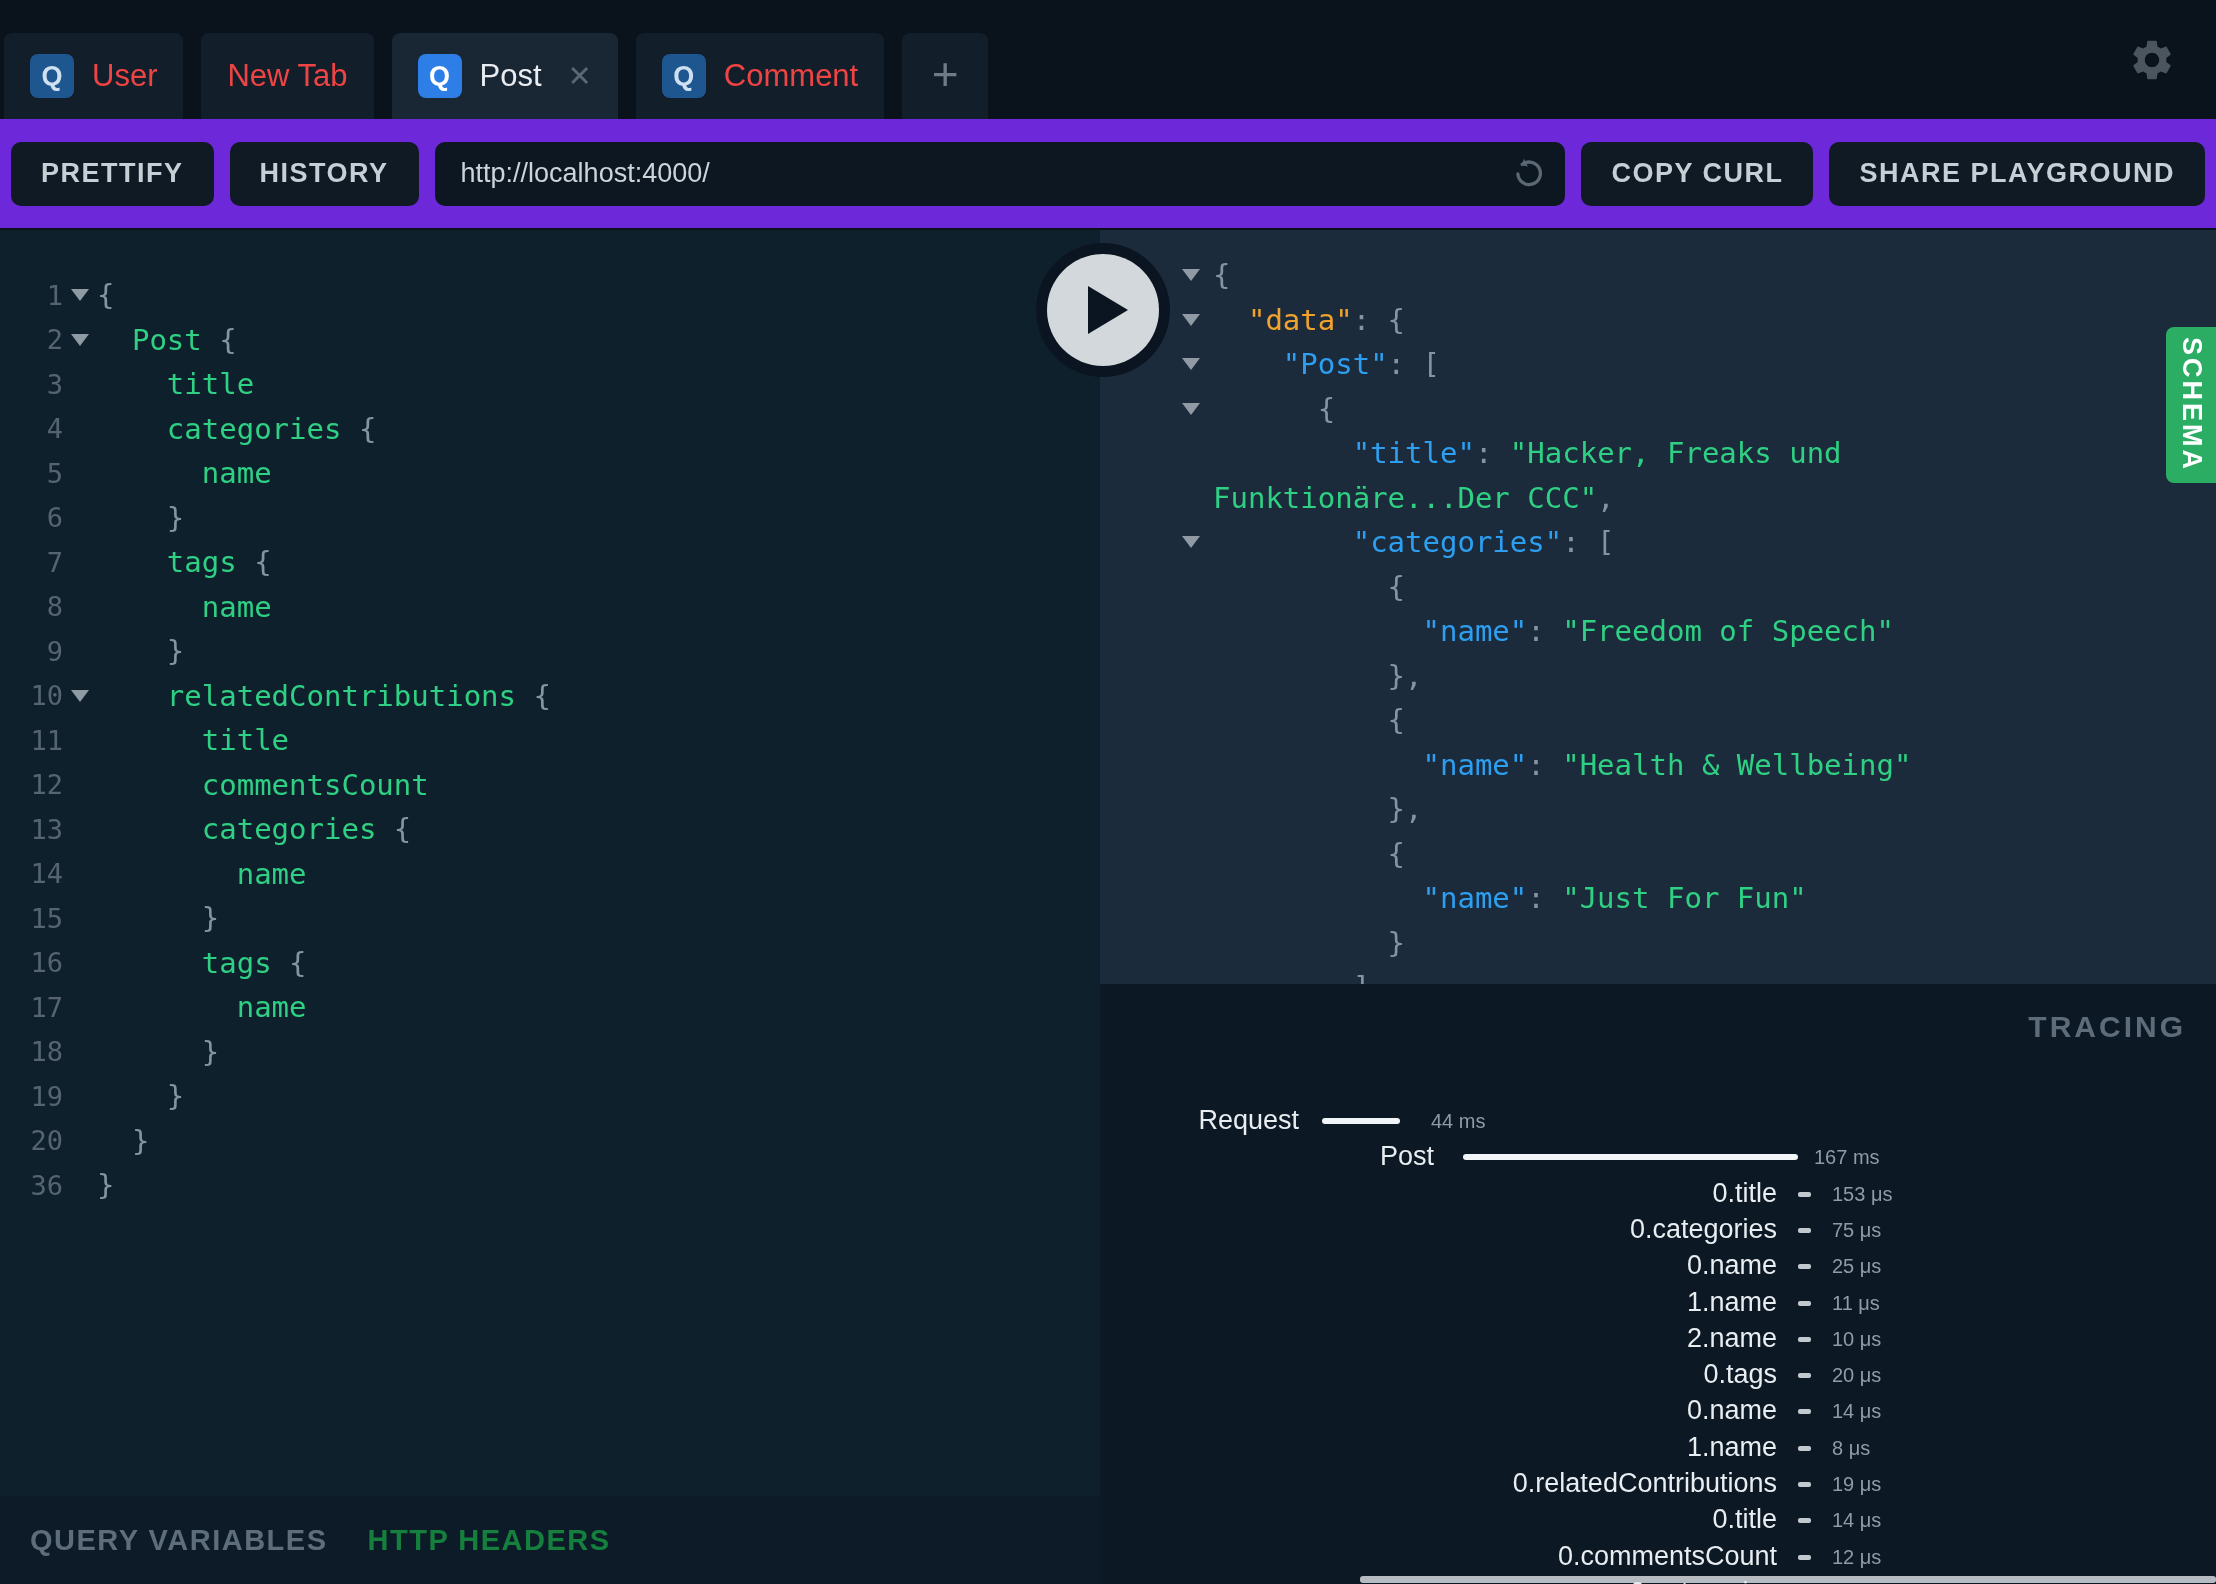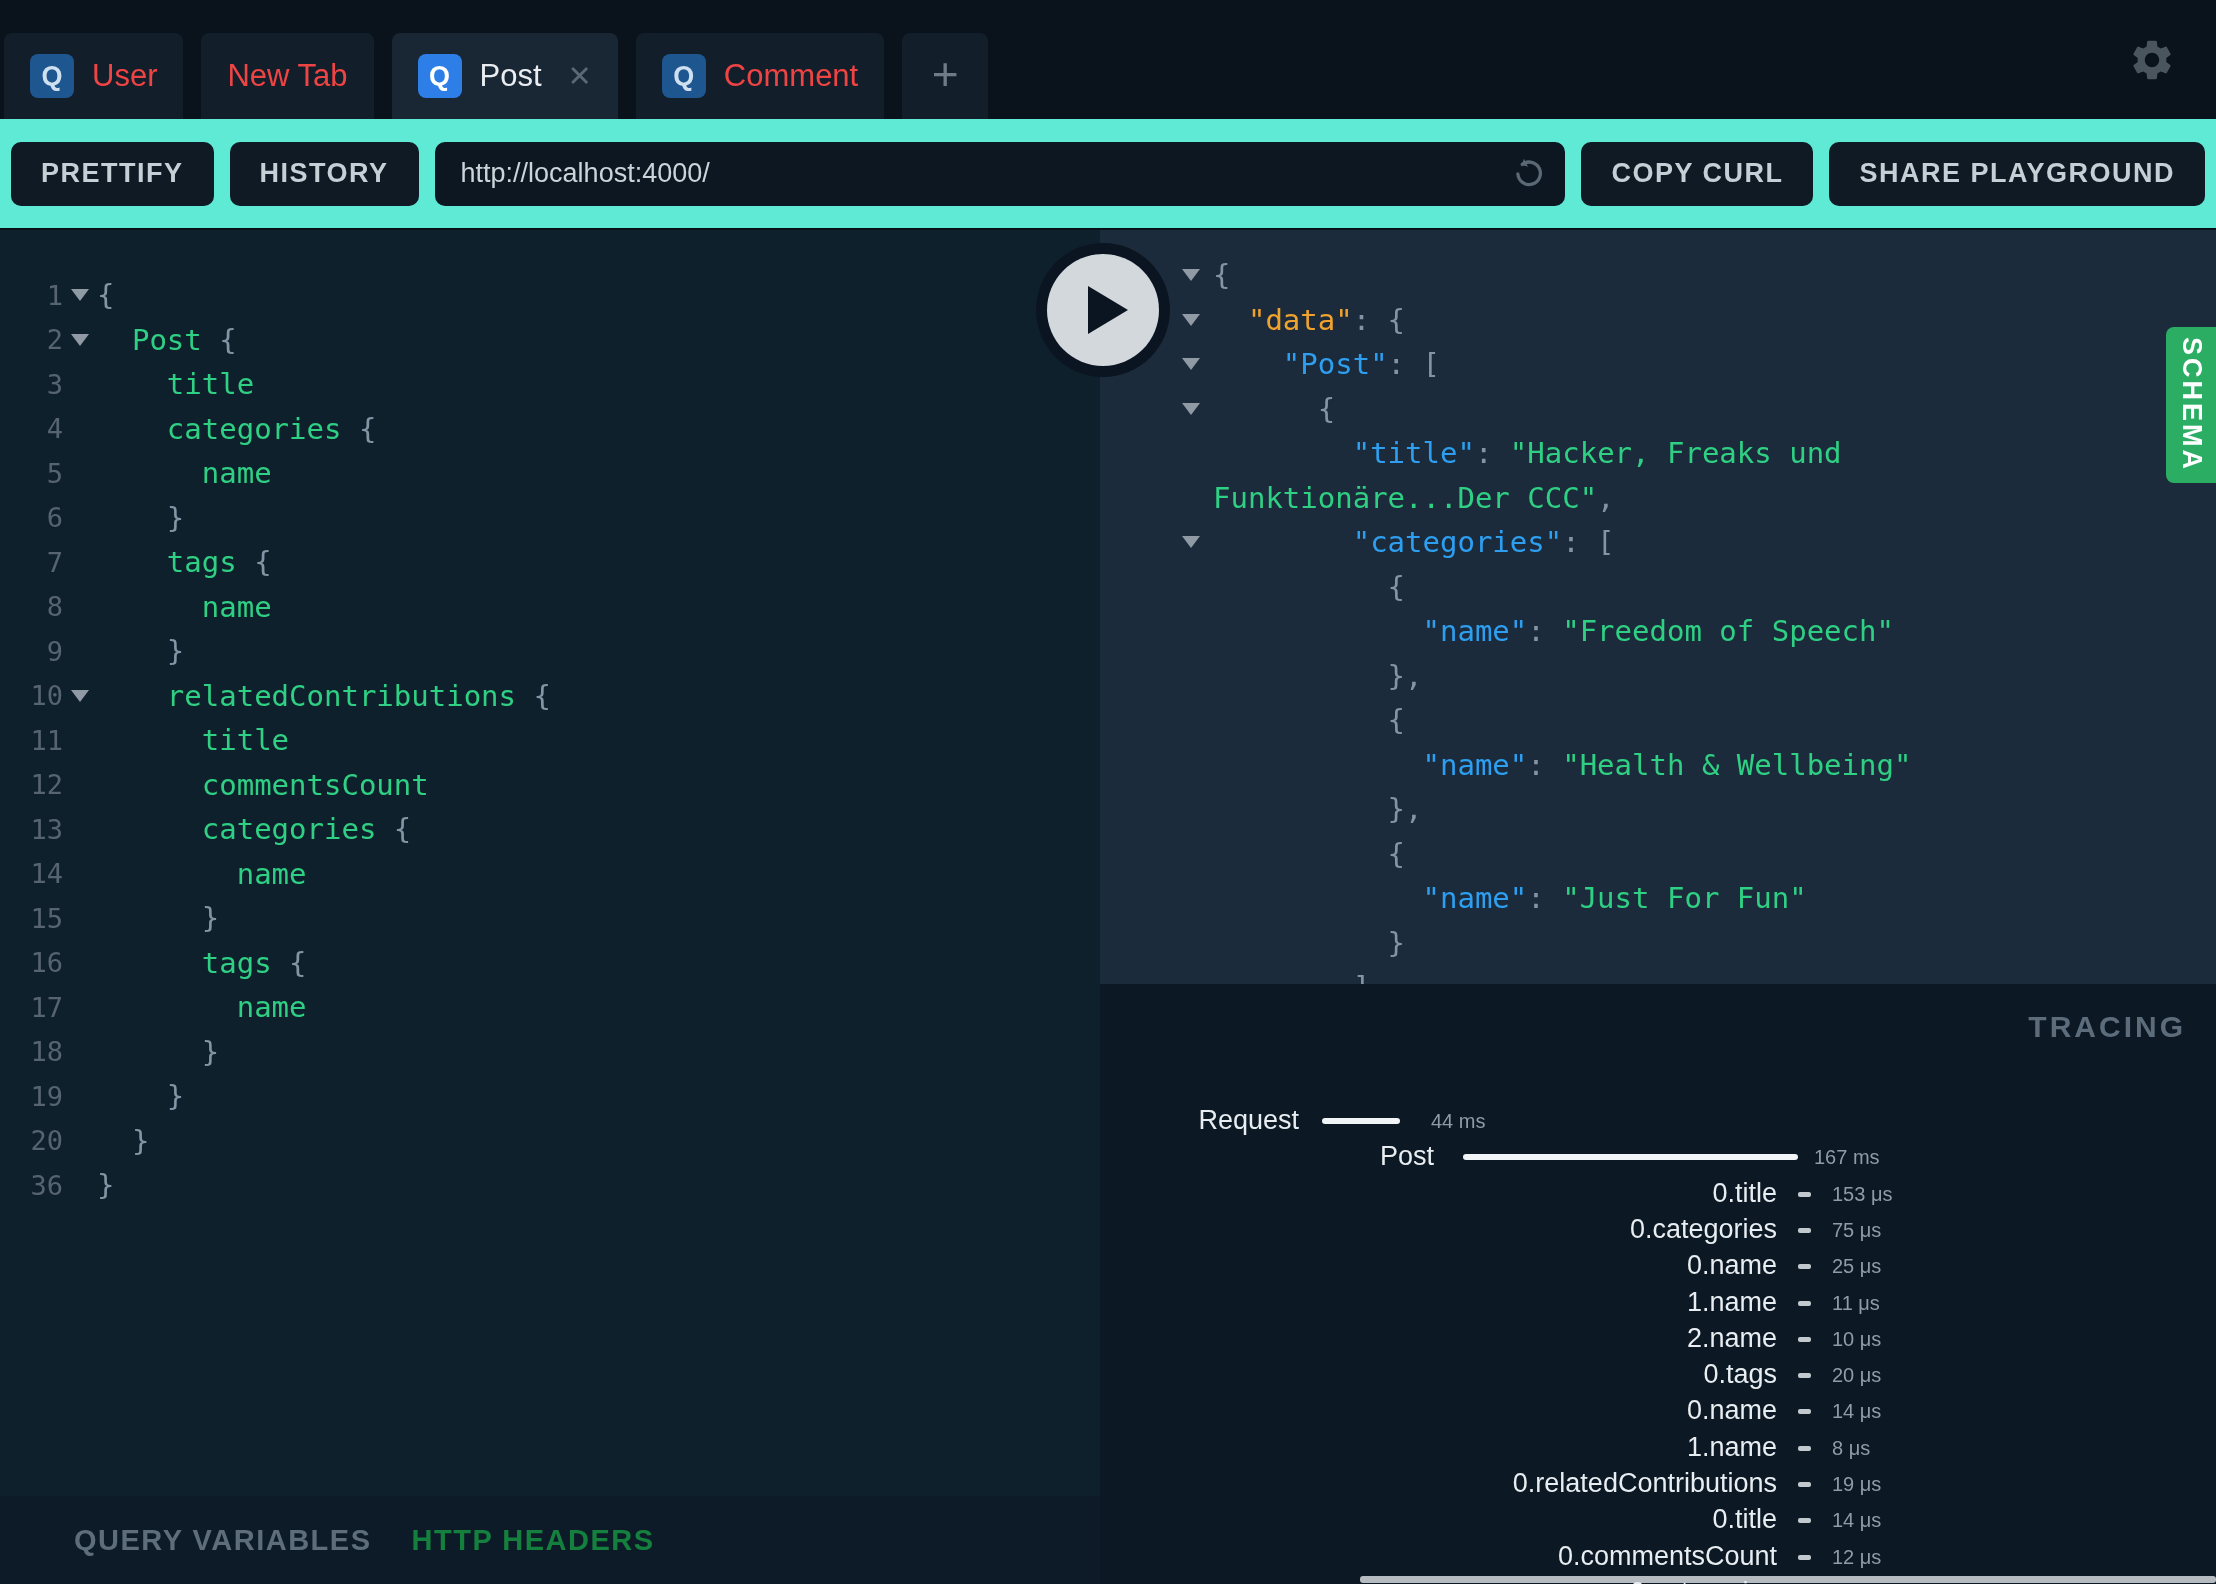--- a/index.html
+++ b/index.html
@@ -12,33 +12,33 @@
   .tab .qbadge{width:44px;height:44px;border-radius:8px;background:#1e568f;color:#cfe0f0;
     display:flex;align-items:center;justify-content:center;font-size:27px;font-weight:bold;margin-right:18px;}
   .tab.active .qbadge{background:#2d7ee7;color:#ffffff;}
   .tab .tlabel{font-size:31px;color:#ef4444;}
   .tab.active .tlabel{color:#e9edf1;}
   .tab .close{margin-left:26px;color:#5a6874;font-size:29px;line-height:1;}
   .tab.plus{width:86px;justify-content:center;padding:0;}
   .tab.plus .plusglyph{color:#6f7c87;font-size:46px;font-weight:300;line-height:1;margin-top:-4px;}
   .gear{position:absolute;top:36px;right:40px;width:48px;height:48px;cursor:pointer;}
   
-  .toolbar{height:110px;background:#5eead4;display:flex;align-items:center;box-sizing:border-box;
+  .toolbar{height:110px;background:#6d28d9;display:flex;align-items:center;box-sizing:border-box;
     padding:0 11px;gap:16px;border-bottom:1px solid #071019;}
   .tbtn{height:64px;background:#0f1a25;border-radius:10px;display:flex;align-items:center;
     padding:0 30px;color:#c7cfd6;font-size:27px;letter-spacing:1.5px;font-weight:bold;flex:none;cursor:pointer;}
   .urlwrap{flex:1;height:64px;background:#0d1722;border-radius:10px;position:relative;display:flex;align-items:center;}
   .urltext{padding-left:26px;color:#ccd4da;font-size:27px;}
   .refresh{position:absolute;right:18px;top:14px;width:36px;height:36px;cursor:pointer;}
   
   .main{position:absolute;top:230px;left:0;right:0;bottom:0;display:flex;}
   .leftpane{width:1100px;display:flex;flex-direction:column;}
   .editor{flex:1;background:#0f202d;box-sizing:border-box;padding-top:43px;overflow:hidden;}
   .footerbar{height:88px;background:#0d1a27;display:flex;align-items:center;padding-left:30px;gap:40px;}
-  .qv{font-size:29px;font-weight:bold;letter-spacing:1.5px;color:#5d6d7a;cursor:pointer;margin-left:44px;}
+  .qv{font-size:29px;font-weight:bold;letter-spacing:1.5px;color:#5d6d7a;cursor:pointer;}
   .hh{font-size:29px;font-weight:bold;letter-spacing:1.5px;color:#15803d;cursor:pointer;}
   .rightpane{width:1116px;display:flex;flex-direction:column;}
   .response{height:754px;background:#1b2b3b;box-sizing:border-box;padding-top:23px;overflow:hidden;}
   .tracing{height:600px;background:#0c1824;position:relative;overflow:hidden;}
   
   .cm-row{display:flex;height:44.5px;align-items:center;}
   .ln{width:63px;flex:none;text-align:right;color:#56646f;
       font-family:"DejaVu Sans Mono", monospace;font-size:27px;}
   .fold{width:34px;flex:none;display:flex;align-items:center;justify-content:center;}
   .fold-r{width:113px;flex:none;display:flex;align-items:center;box-sizing:border-box;padding-left:82px;justify-content:flex-start;}

